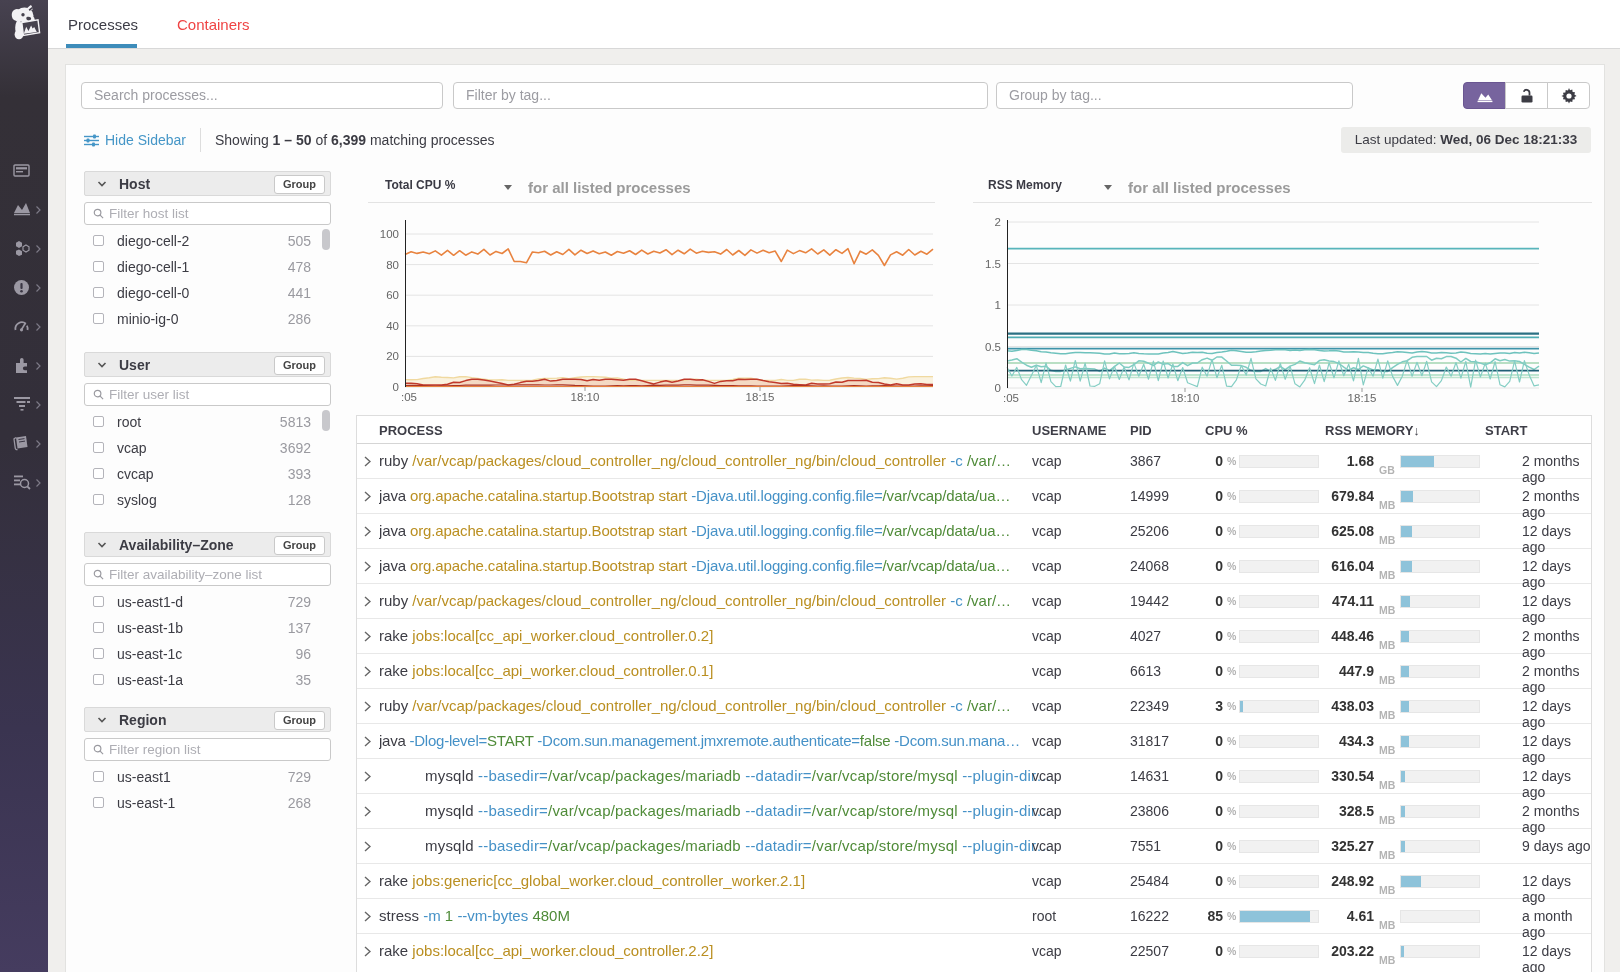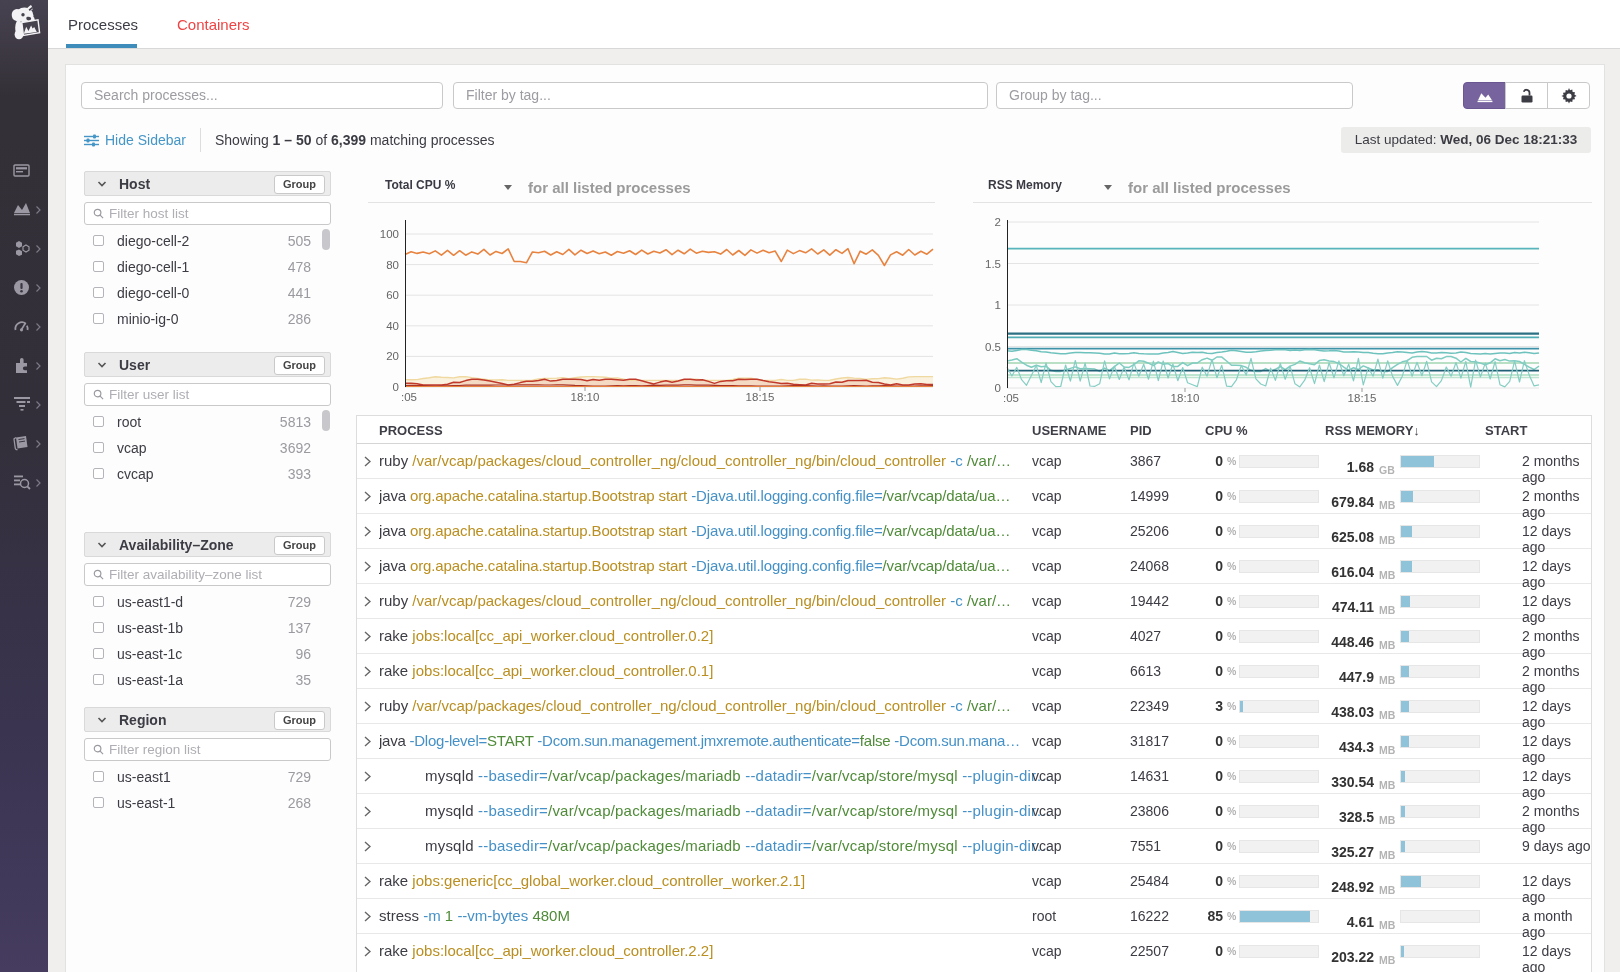--- a/index.html
+++ b/index.html
@@ -63,21 +63,21 @@
 .g { color:#ba8f21; } .b { color:#4591c7; } .n { color:#4f8b38; }
 .ls1 { letter-spacing:-0.13px; } .ls2 { letter-spacing:-0.24px; } .ls3 { letter-spacing:0.2px;margin-left:46px; }
 .user { position:absolute; left:675px; top:9px; color:#3c3c44; }
 .pid { position:absolute; left:773px; top:9px; color:#3c3c44; }
 .cpuv { position:absolute; left:800px; top:9px; width:66px; text-align:right; font-weight:bold; color:#333; }
 .pct { position:absolute; left:870px; top:11px; font-size:10.5px; color:#b3b3b3; font-weight:bold; }
 .bar { position:absolute; top:11px; width:80px; height:13px; background:#f1f1f1; border:1px solid #e6e6e6; }
 .cpub { left:882px; }
 .rssb { left:1043px; }
 .bar i { position:absolute; left:0; top:0; height:11px; background:#8ec3da; display:block; }
-.rssv { position:absolute; left:947px; top:15px; width:70px; text-align:right; font-weight:bold; color:#333; }
+.rssv { position:absolute; left:947px; top:9px; width:70px; text-align:right; font-weight:bold; color:#333; }
 .unit { position:absolute; left:1022px; top:11px; font-size:10.5px; color:#b3b3b3; font-weight:bold;margin-top:9px; }
 .start { position:absolute; left:1165px; top:9px; color:#3c3c44; }
 </style></head><body>
 <div id="page">
 
 <div id="card"></div>
 <div id="sidebar">
       <div id="logo"><svg width="36" height="38" viewBox="0 0 36 38">
 <g fill="#f2f1f4">
 <path d="M7 15C4.8 13.2 4 9.2 5.6 6.4 7.2 3.8 10.4 3.2 12.6 4.8l2.4 1.8-5 9.6z"></path>
@@ -269,20 +269,25 @@
     </div>
     <div class="fitem" style="top:435px">
       <span class="cb"></span>
       <span class="fname">vcap</span>
       <span class="fcount">3692</span>
     </div>
     <div class="fitem" style="top:461px">
       <span class="cb"></span>
       <span class="fname">cvcap</span>
       <span class="fcount">393</span>
+    </div>
+    <div class="fitem" style="top:487px">
+      <span class="cb"></span>
+      <span class="fname">syslog</span>
+      <span class="fcount">128</span>
     </div>
     <div class="thumb" style="top:410px"></div>
     <div class="fhead" style="top:532px">
       <svg width="10" height="10" viewBox="0 0 10 10" class="fchev">
         <path d="M1.5 3 5 6.5 8.5 3" fill="none" stroke="#555" stroke-width="1.6"></path>
       </svg>
       <b>Availability–Zone</b>
       <span class="gbtn">Group</span>
     </div>
 <div class="finput" style="top:563px">

